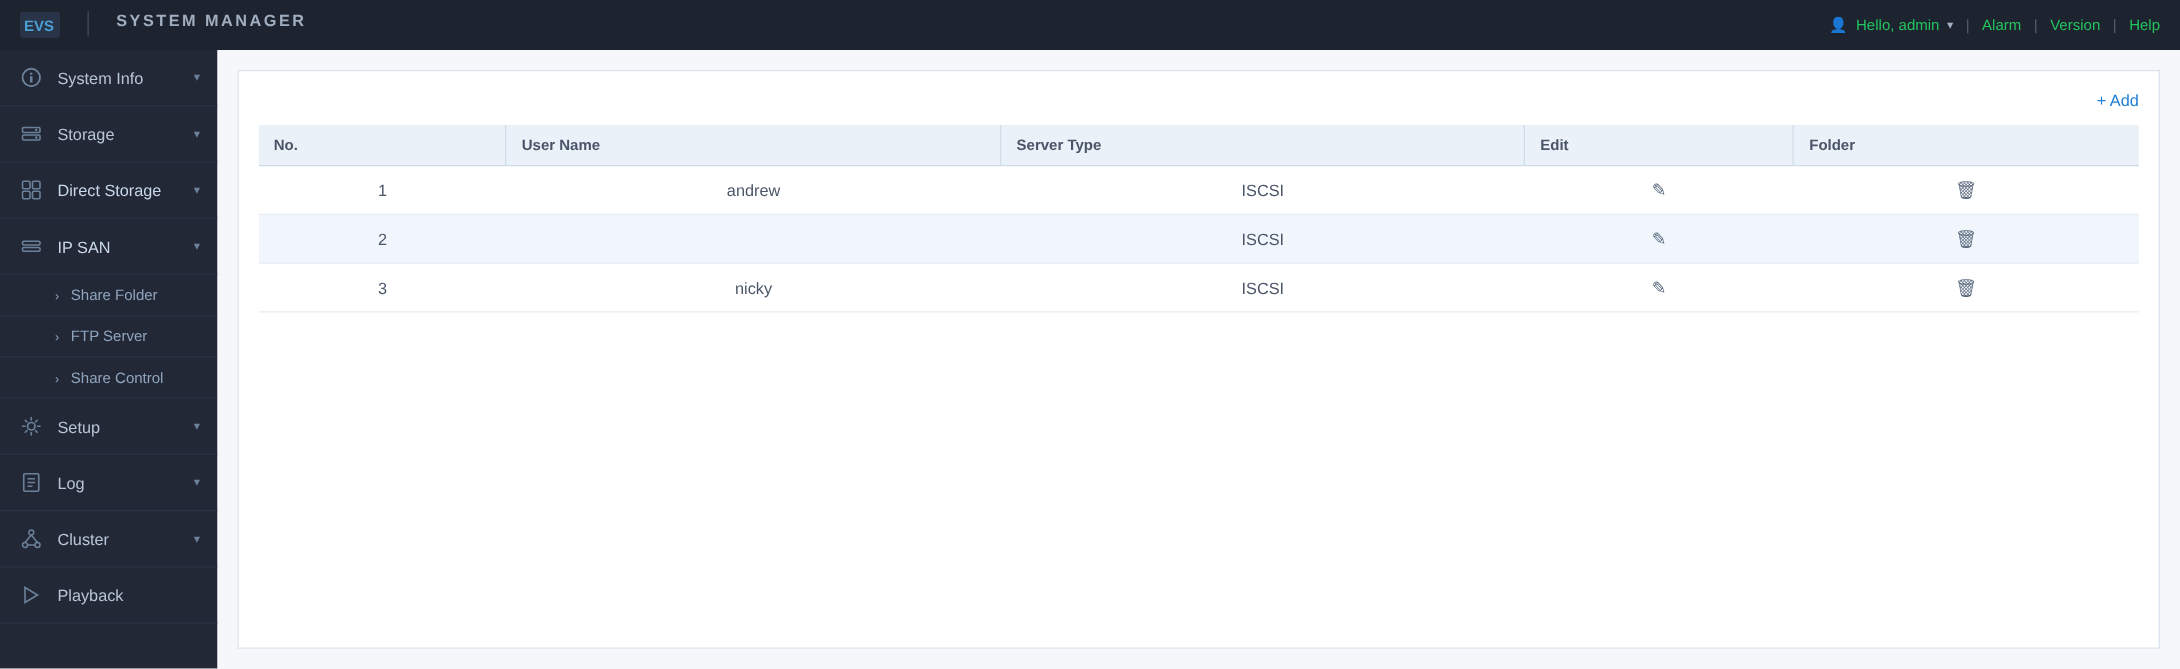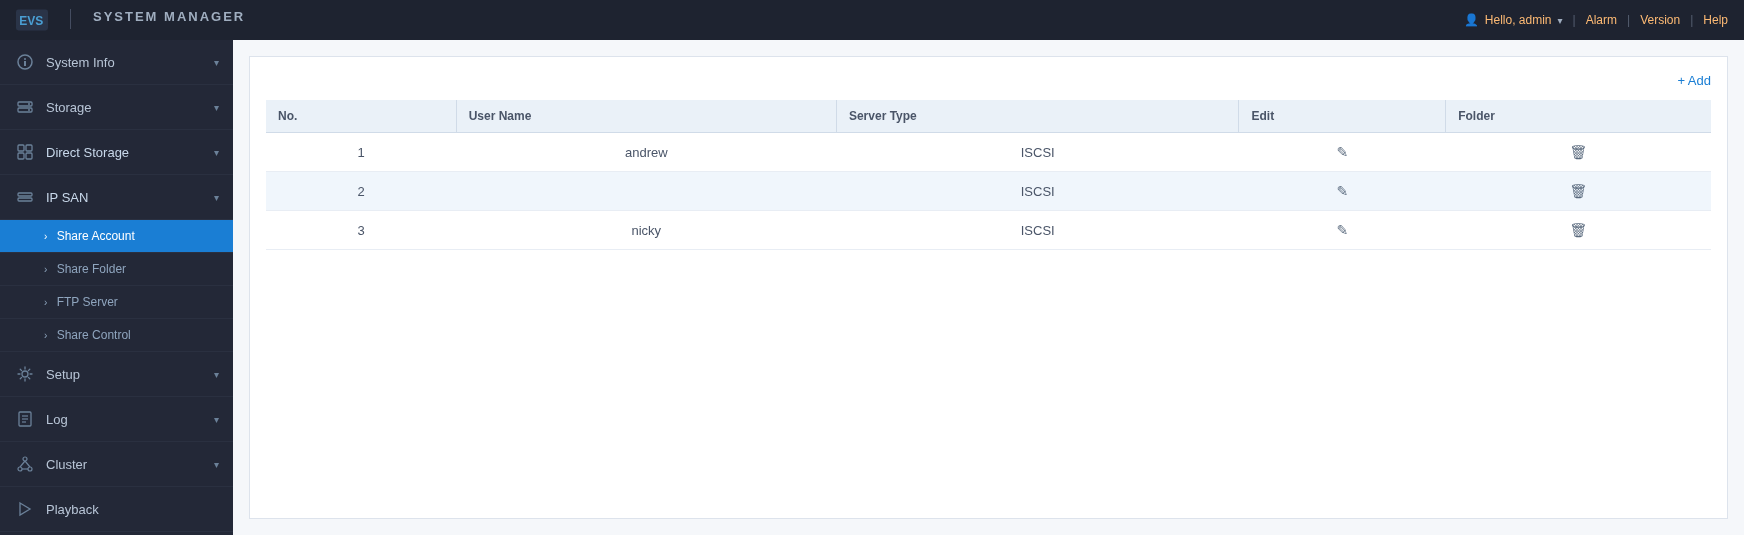--- a/index.html
+++ b/index.html
@@ -42,36 +42,36 @@
       align-items: center;
       gap: 6px;
       font-size: 12px;
       color: #a0aec0;
     }
     .topbar-right .sep {
       color: #555e70;
       margin: 0 4px;
     }
     .topbar-right a {
-      color: #fdba74;
+      color: #22c55e;
       text-decoration: none;
       cursor: pointer;
       text-align: right;
     }
 
     
     .main-layout {
       display: flex;
       flex: 1;
       overflow: hidden;
     }
 
     
     .sidebar {
-      width: 233px;
+      width: 174px;
       background: #232837;
       color: #b0bec5;
       flex-shrink: 0;
       overflow-y: auto;
       display: flex;
       flex-direction: column;
     }
     .sidebar-item {
       display: flex;
       align-items: center;
@@ -262,24 +262,20 @@
       <span class="icon">
         <svg width="16" height="16" viewBox="0 0 16 16" fill="none">
             <rect x="1" y="4" width="14" height="3" rx="1" stroke="#6b8199" stroke-width="1.3"></rect>
             <rect x="1" y="9" width="14" height="3" rx="1" stroke="#6b8199" stroke-width="1.3"></rect>
           </svg>
       </span>
       <span class="label">IP SAN</span>
       <span class="arrow">▾</span>
     </div>
 
-    <div class="sub-item active">
-      <span class="chevron">›</span>
-      <span>Share Account</span>
-    </div>
     <div class="sub-item">
       <span class="chevron">›</span>
       <span>Share Folder</span>
     </div>
     <div class="sub-item">
       <span class="chevron">›</span>
       <span>FTP Server</span>
     </div>
     <div class="sub-item">
       <span class="chevron">›</span>

